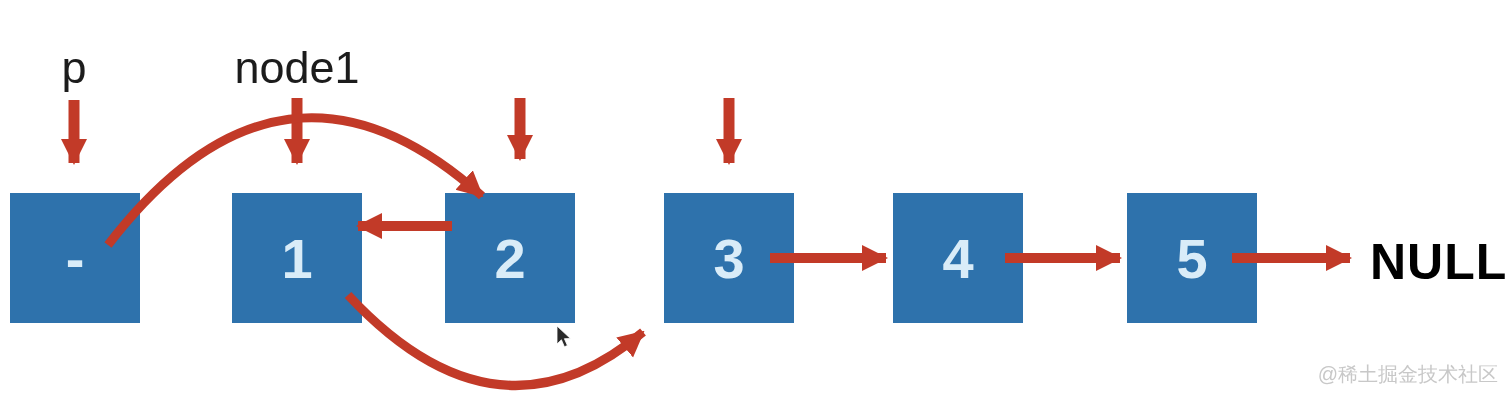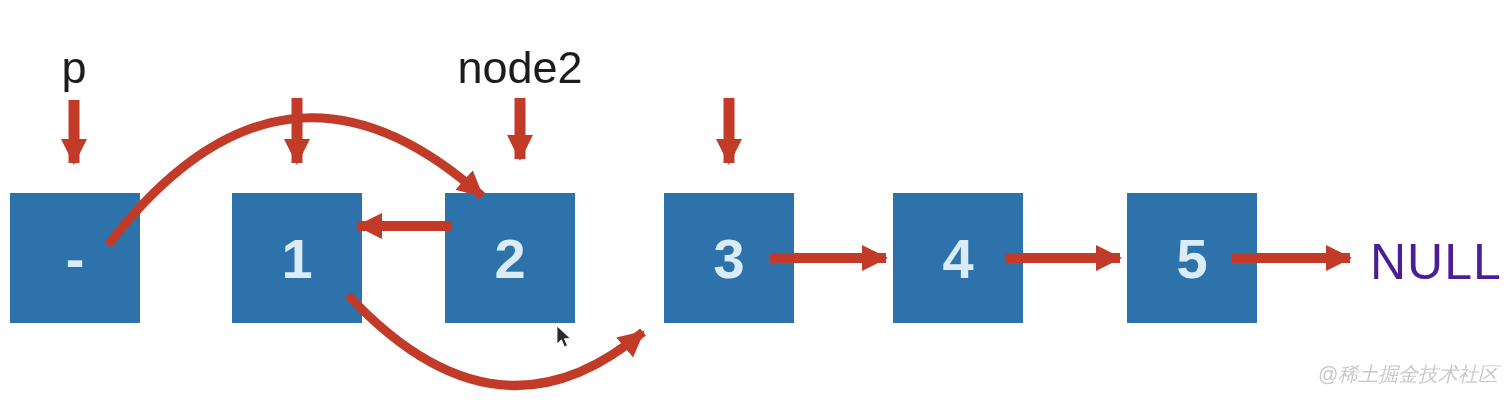--- a/index.html
+++ b/index.html
@@ -38,42 +38,41 @@
     transform: translateX(-50%);
     color: #1c1c1c;
     font-size: 45px;
     font-weight: 500;
     white-space: nowrap;
     z-index: 3;
   }
   .null-label {
     position: absolute;
     left: 1370px; top: 233px;
-    color: #4c1d95;
+    color: #000000;
     font-size: 50px;
-    font-weight: 400;
+    font-weight: 700;
     letter-spacing: 1px;
     z-index: 3;
   }
   .watermark {
     position: absolute;
     right: 14px; top: 361px;
     color: #c8c8c8;
     font-size: 20px;
     z-index: 3;
-    font-style: italic;
   }
 </style>
 </head>
 <body>
 
 <div class="stage">
 
   <div class="ptr-label" style="left:74px">p</div>
-  <div class="ptr-label" style="left:520px">node2</div>
+  <div class="ptr-label" style="left:297px">node1</div>
 
   <div class="node" style="left:10px">
       <span>-</span>
     </div>
   <div class="node" style="left:232px">
       <span>1</span>
     </div>
   <div class="node" style="left:445px">
       <span>2</span>
     </div>

